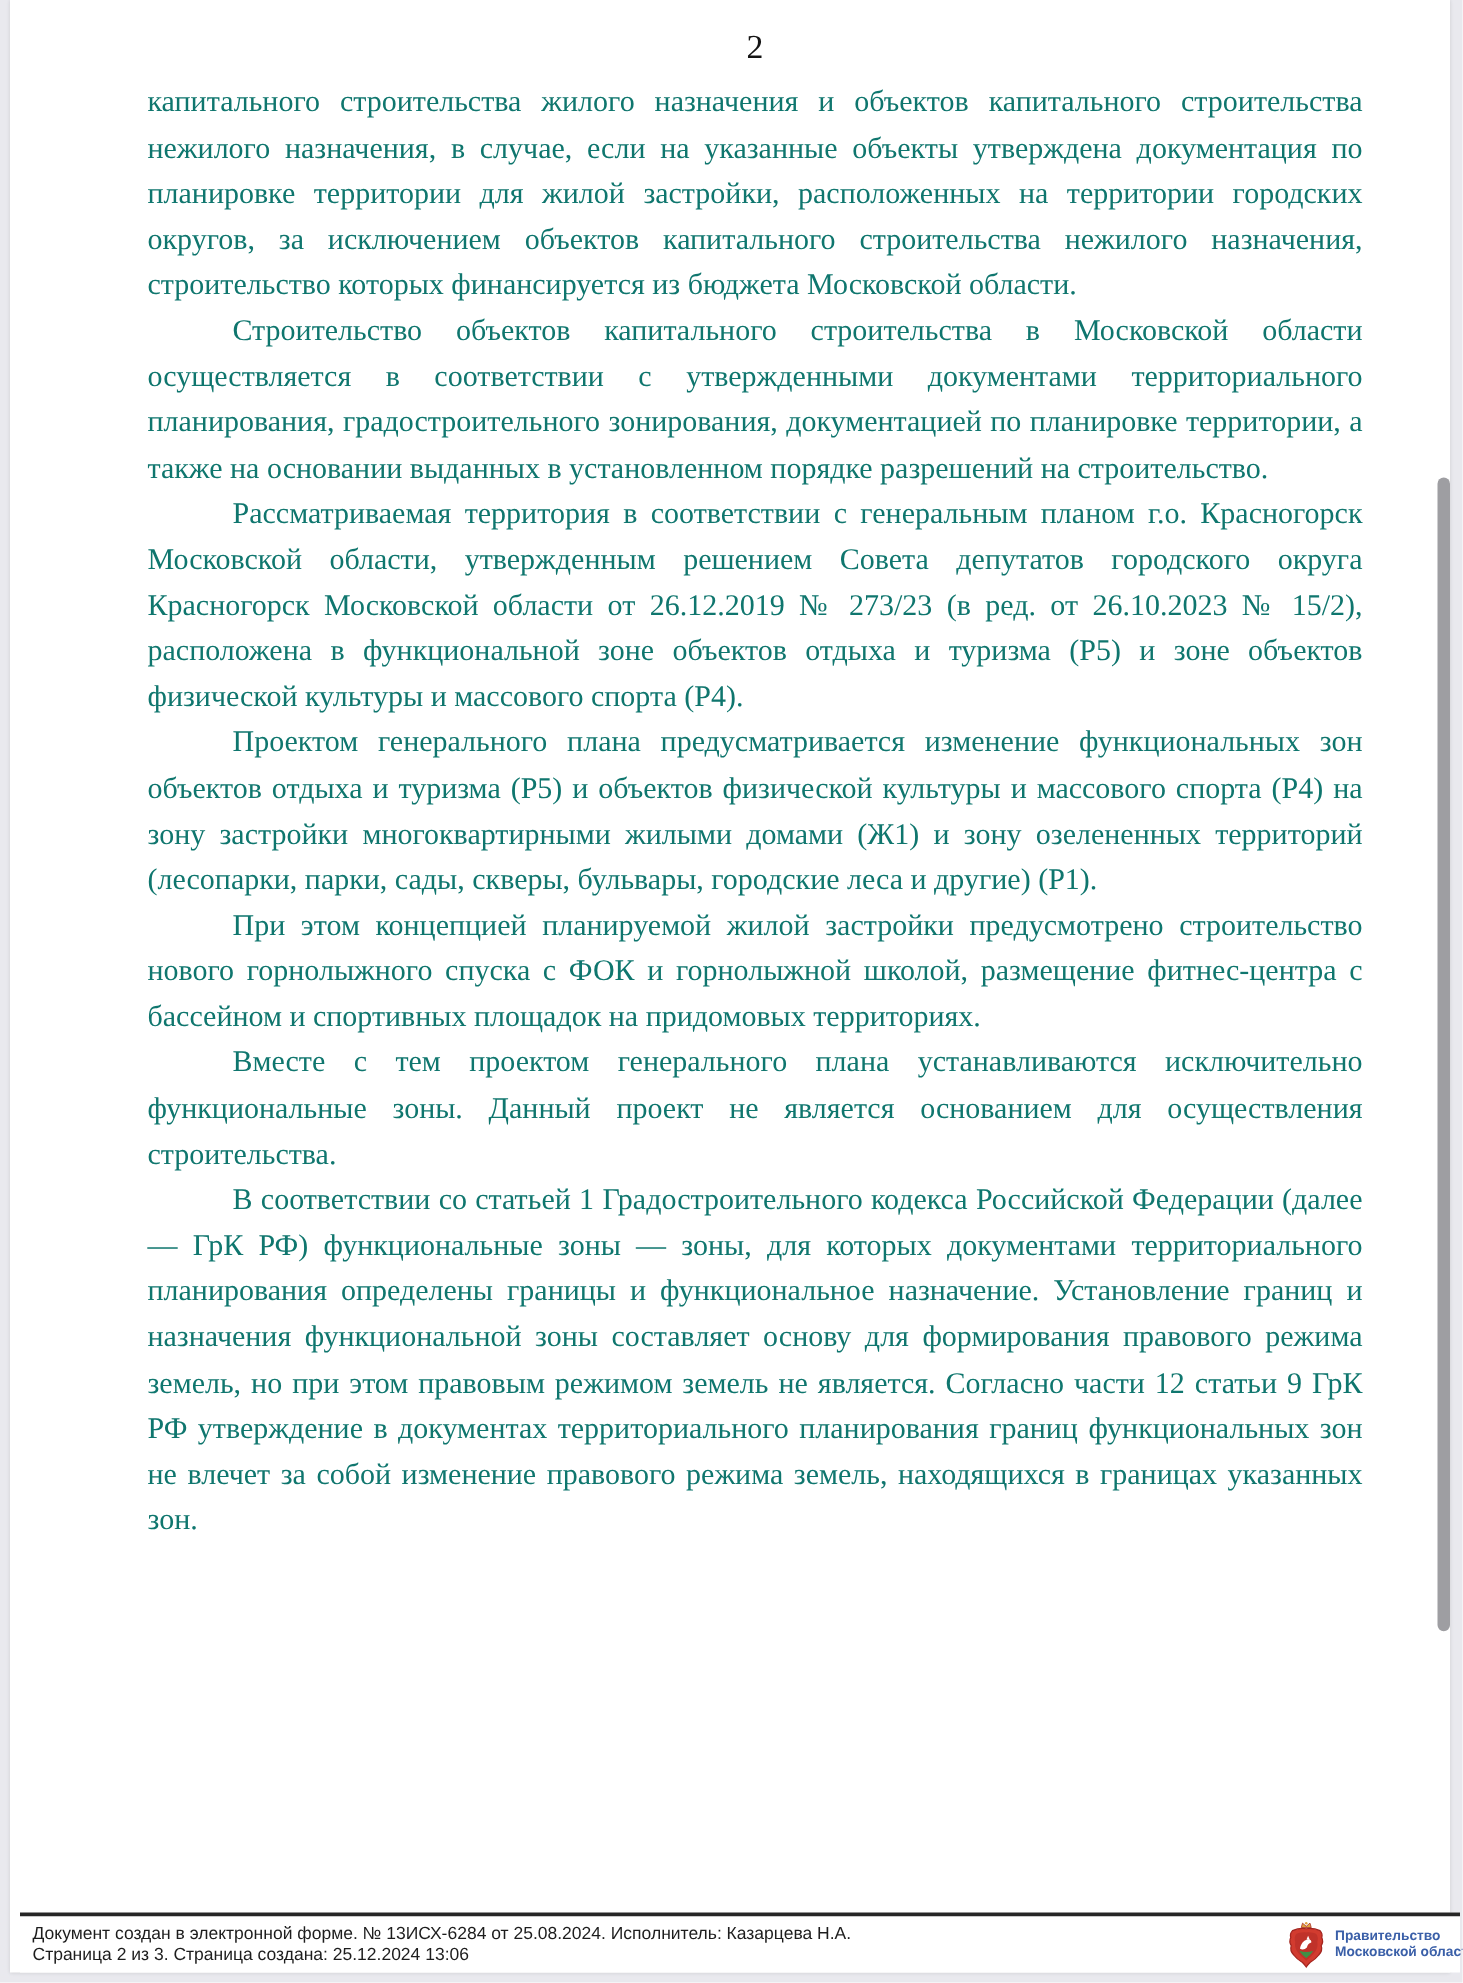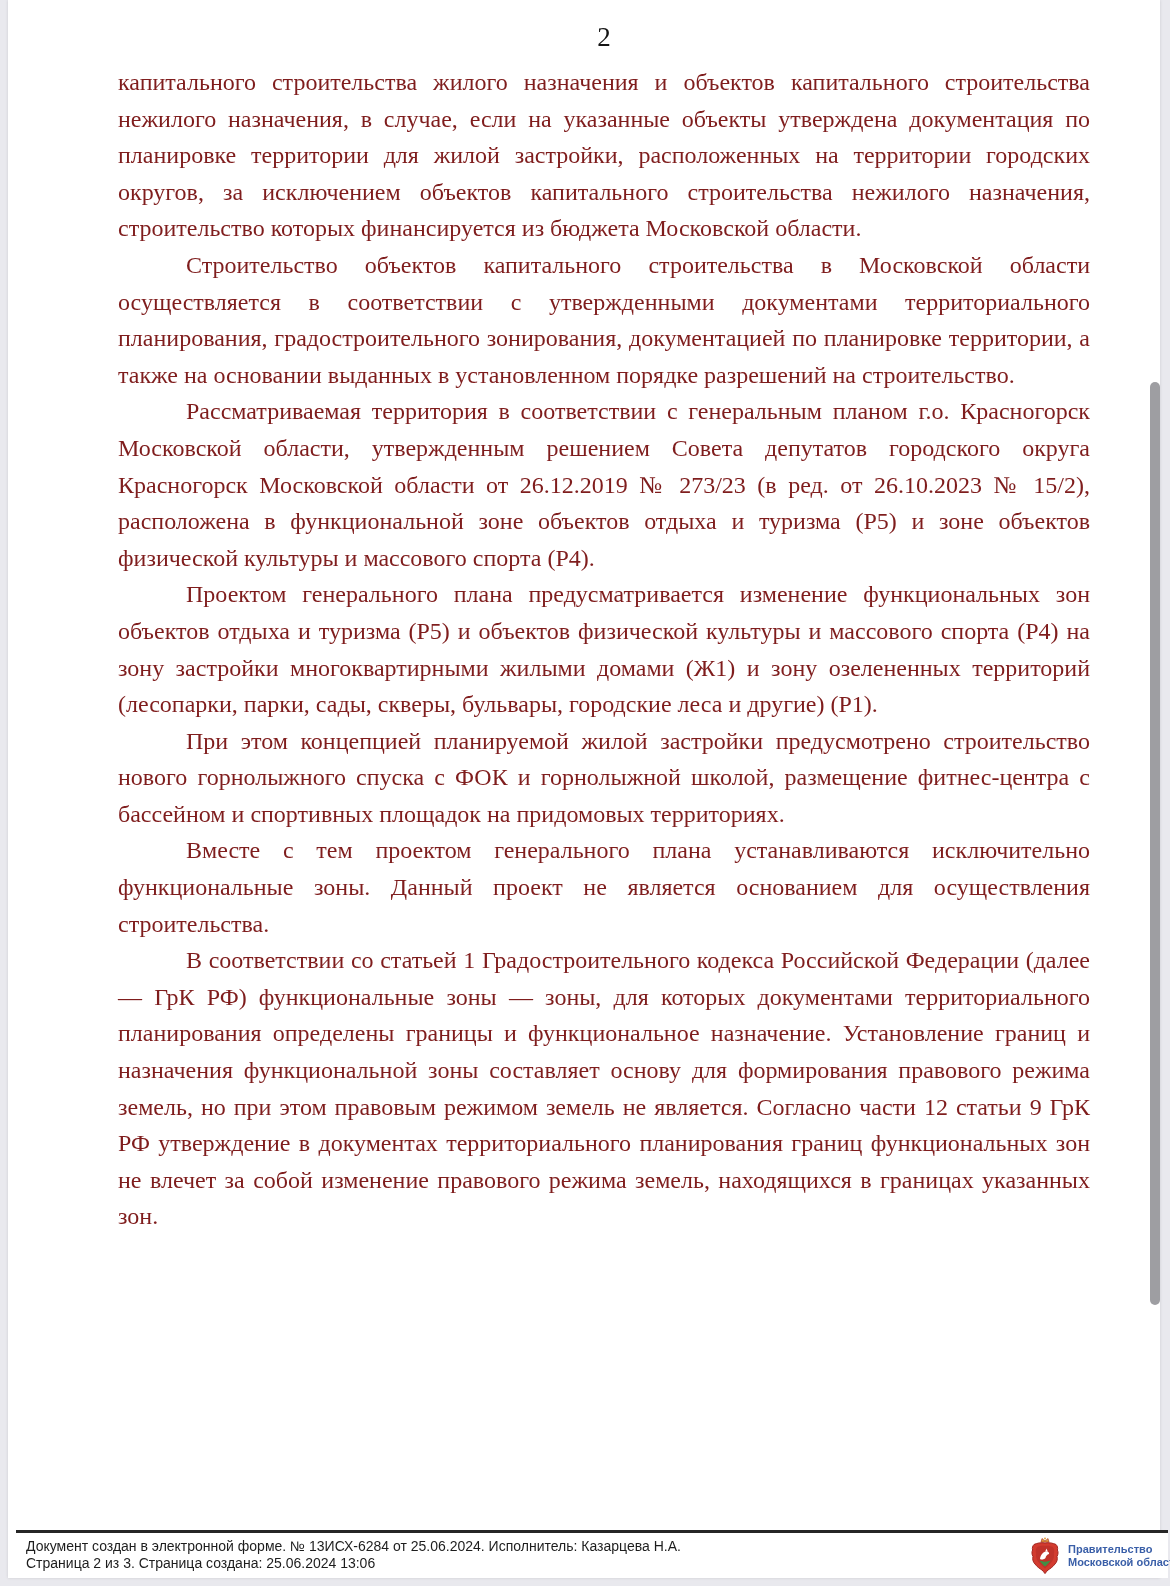--- a/index.html
+++ b/index.html
@@ -26,21 +26,21 @@
     font-size:27px;
     line-height:30px;
     margin:0 0 12px 0;
   }
   .body-text p{
     margin:0;
     font-size:24px;
     line-height:36.6px;
     text-align:justify;
     text-indent:68px;
-    color:#7f1d1d;
+    color:#0f766e;
   }
   .body-text p.no-indent{text-indent:0;}
   
   .stamp{
     position:absolute;left:8px;top:1530px;
     width:1152px;height:48px;
     background:#ffffff;
     border-top:3px solid #262626;
     box-sizing:border-box;
     font-family:"Liberation Sans", sans-serif;
@@ -85,22 +85,22 @@
         <p>Рассматриваемая территория в соответствии с генеральным планом г.о. Красногорск Московской области, утвержденным решением Совета депутатов городского округа Красногорск Московской области от 26.12.2019 № 273/23 (в ред. от 26.10.2023 № 15/2), расположена в функциональной зоне объектов отдыха и туризма (Р5) и зоне объектов физической культуры и массового спорта (Р4).</p>
         <p>Проектом генерального плана предусматривается изменение функциональных зон объектов отдыха и туризма (Р5) и объектов физической культуры и массового спорта (Р4) на зону застройки многоквартирными жилыми домами (Ж1) и зону озелененных территорий (лесопарки, парки, сады, скверы, бульвары, городские леса и другие) (Р1).</p>
         <p>При этом концепцией планируемой жилой застройки предусмотрено строительство нового горнолыжного спуска с ФОК и горнолыжной школой, размещение фитнес-центра с бассейном и спортивных площадок на придомовых территориях.</p>
         <p>Вместе с тем проектом генерального плана устанавливаются исключительно функциональные зоны. Данный проект не является основанием для осуществления строительства.</p>
         <p>В соответствии со статьей 1 Градостроительного кодекса Российской Федерации (далее — ГрК РФ) функциональные зоны — зоны, для которых документами территориального планирования определены границы и функциональное назначение. Установление границ и назначения функциональной зоны составляет основу для формирования правового режима земель, но при этом правовым режимом земель не является. Согласно части 12 статьи 9 ГрК РФ утверждение в документах территориального планирования границ функциональных зон не влечет за собой изменение правового режима земель, находящихся в границах указанных зон.</p>
       </div>
     </div>
 
     <div class="stamp">
       <div class="stamp-text">
-        <div>Документ создан в электронной форме. № 13ИСХ-6284 от 25.06.2024. Исполнитель: Казарцева Н.А.</div>
-        <div>Страница 2 из 3. Страница создана: 25.06.2024 13:06</div>
+        <div>Документ создан в электронной форме. № 13ИСХ-6284 от 25.08.2024. Исполнитель: Казарцева Н.А.</div>
+        <div>Страница 2 из 3. Страница создана: 25.12.2024 13:06</div>
       </div>
       <div class="stamp-logo">
         <svg class="emblem" viewBox="0 0 30 38" xmlns="http://www.w3.org/2000/svg">
 
           <path d="M11 5 L12 1.5 L15 4 L18 1.5 L19 5 Z" fill="#e0a33e" stroke="#a3251f" stroke-width="0.6"></path>
           <circle cx="15" cy="1.5" r="1" fill="#e0a33e"></circle>
 
           <path d="M15 6
                    C11 5.2 7 6.2 4 7.5
                    C2.6 9 2 11 2.6 13

